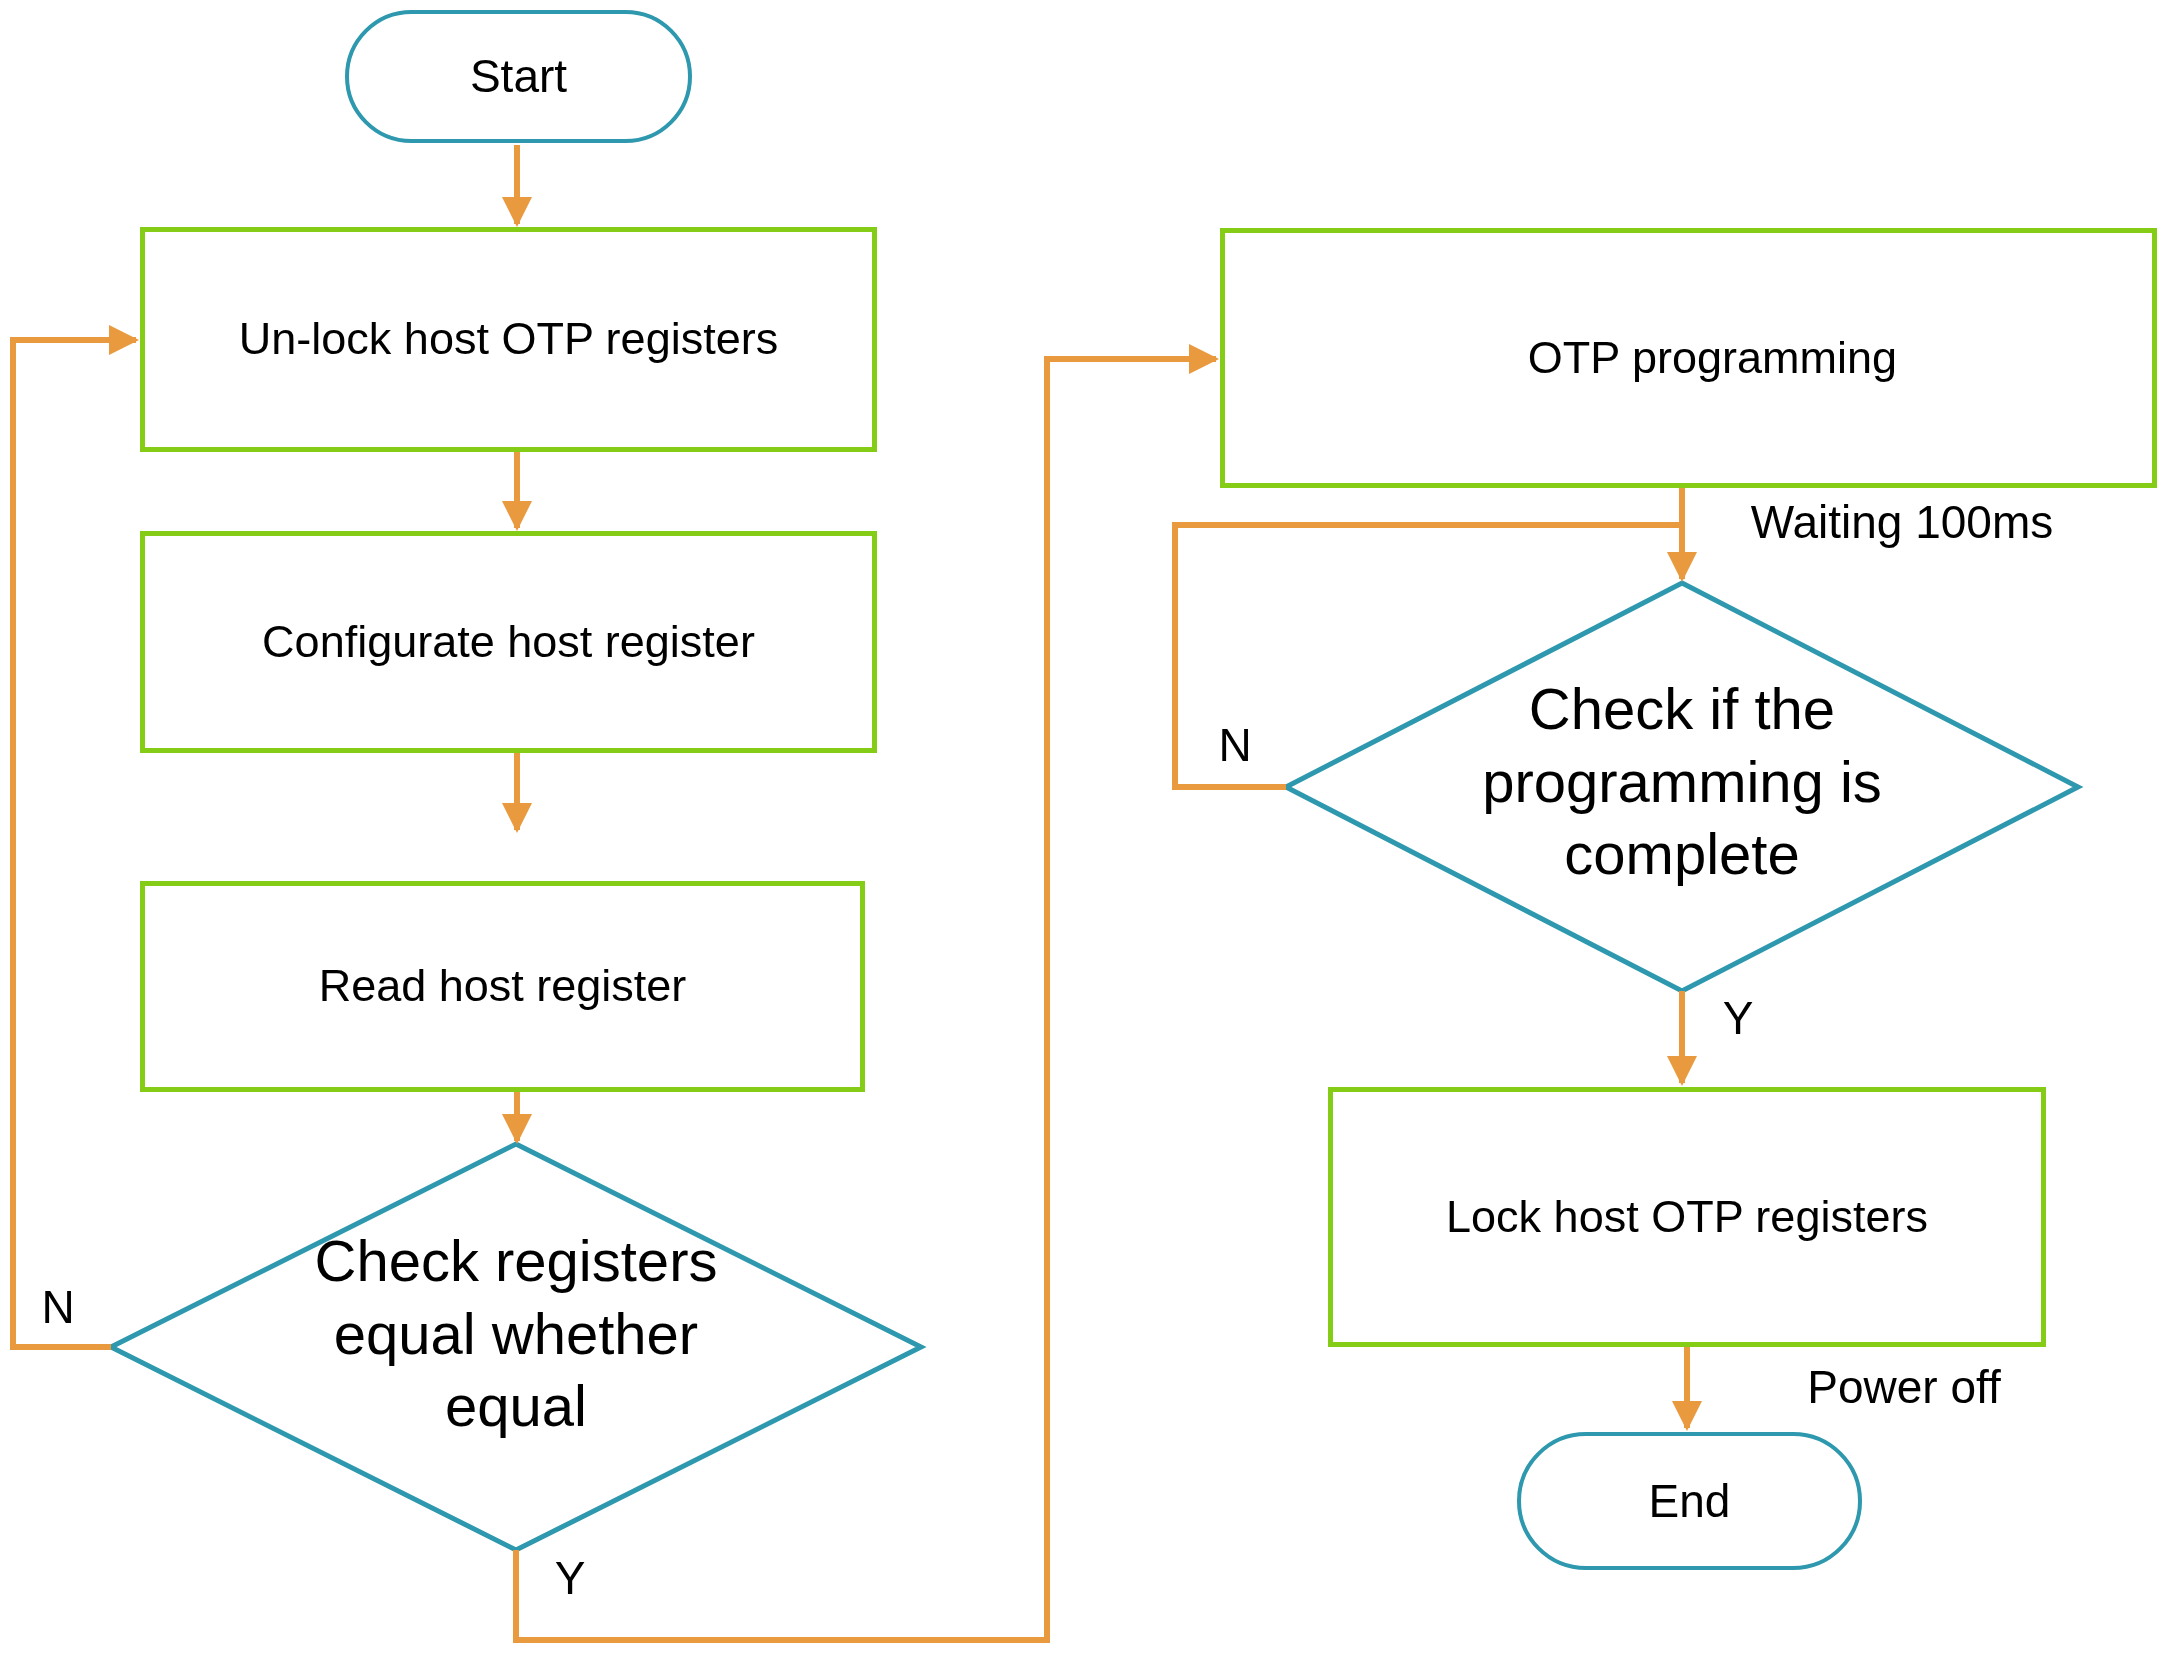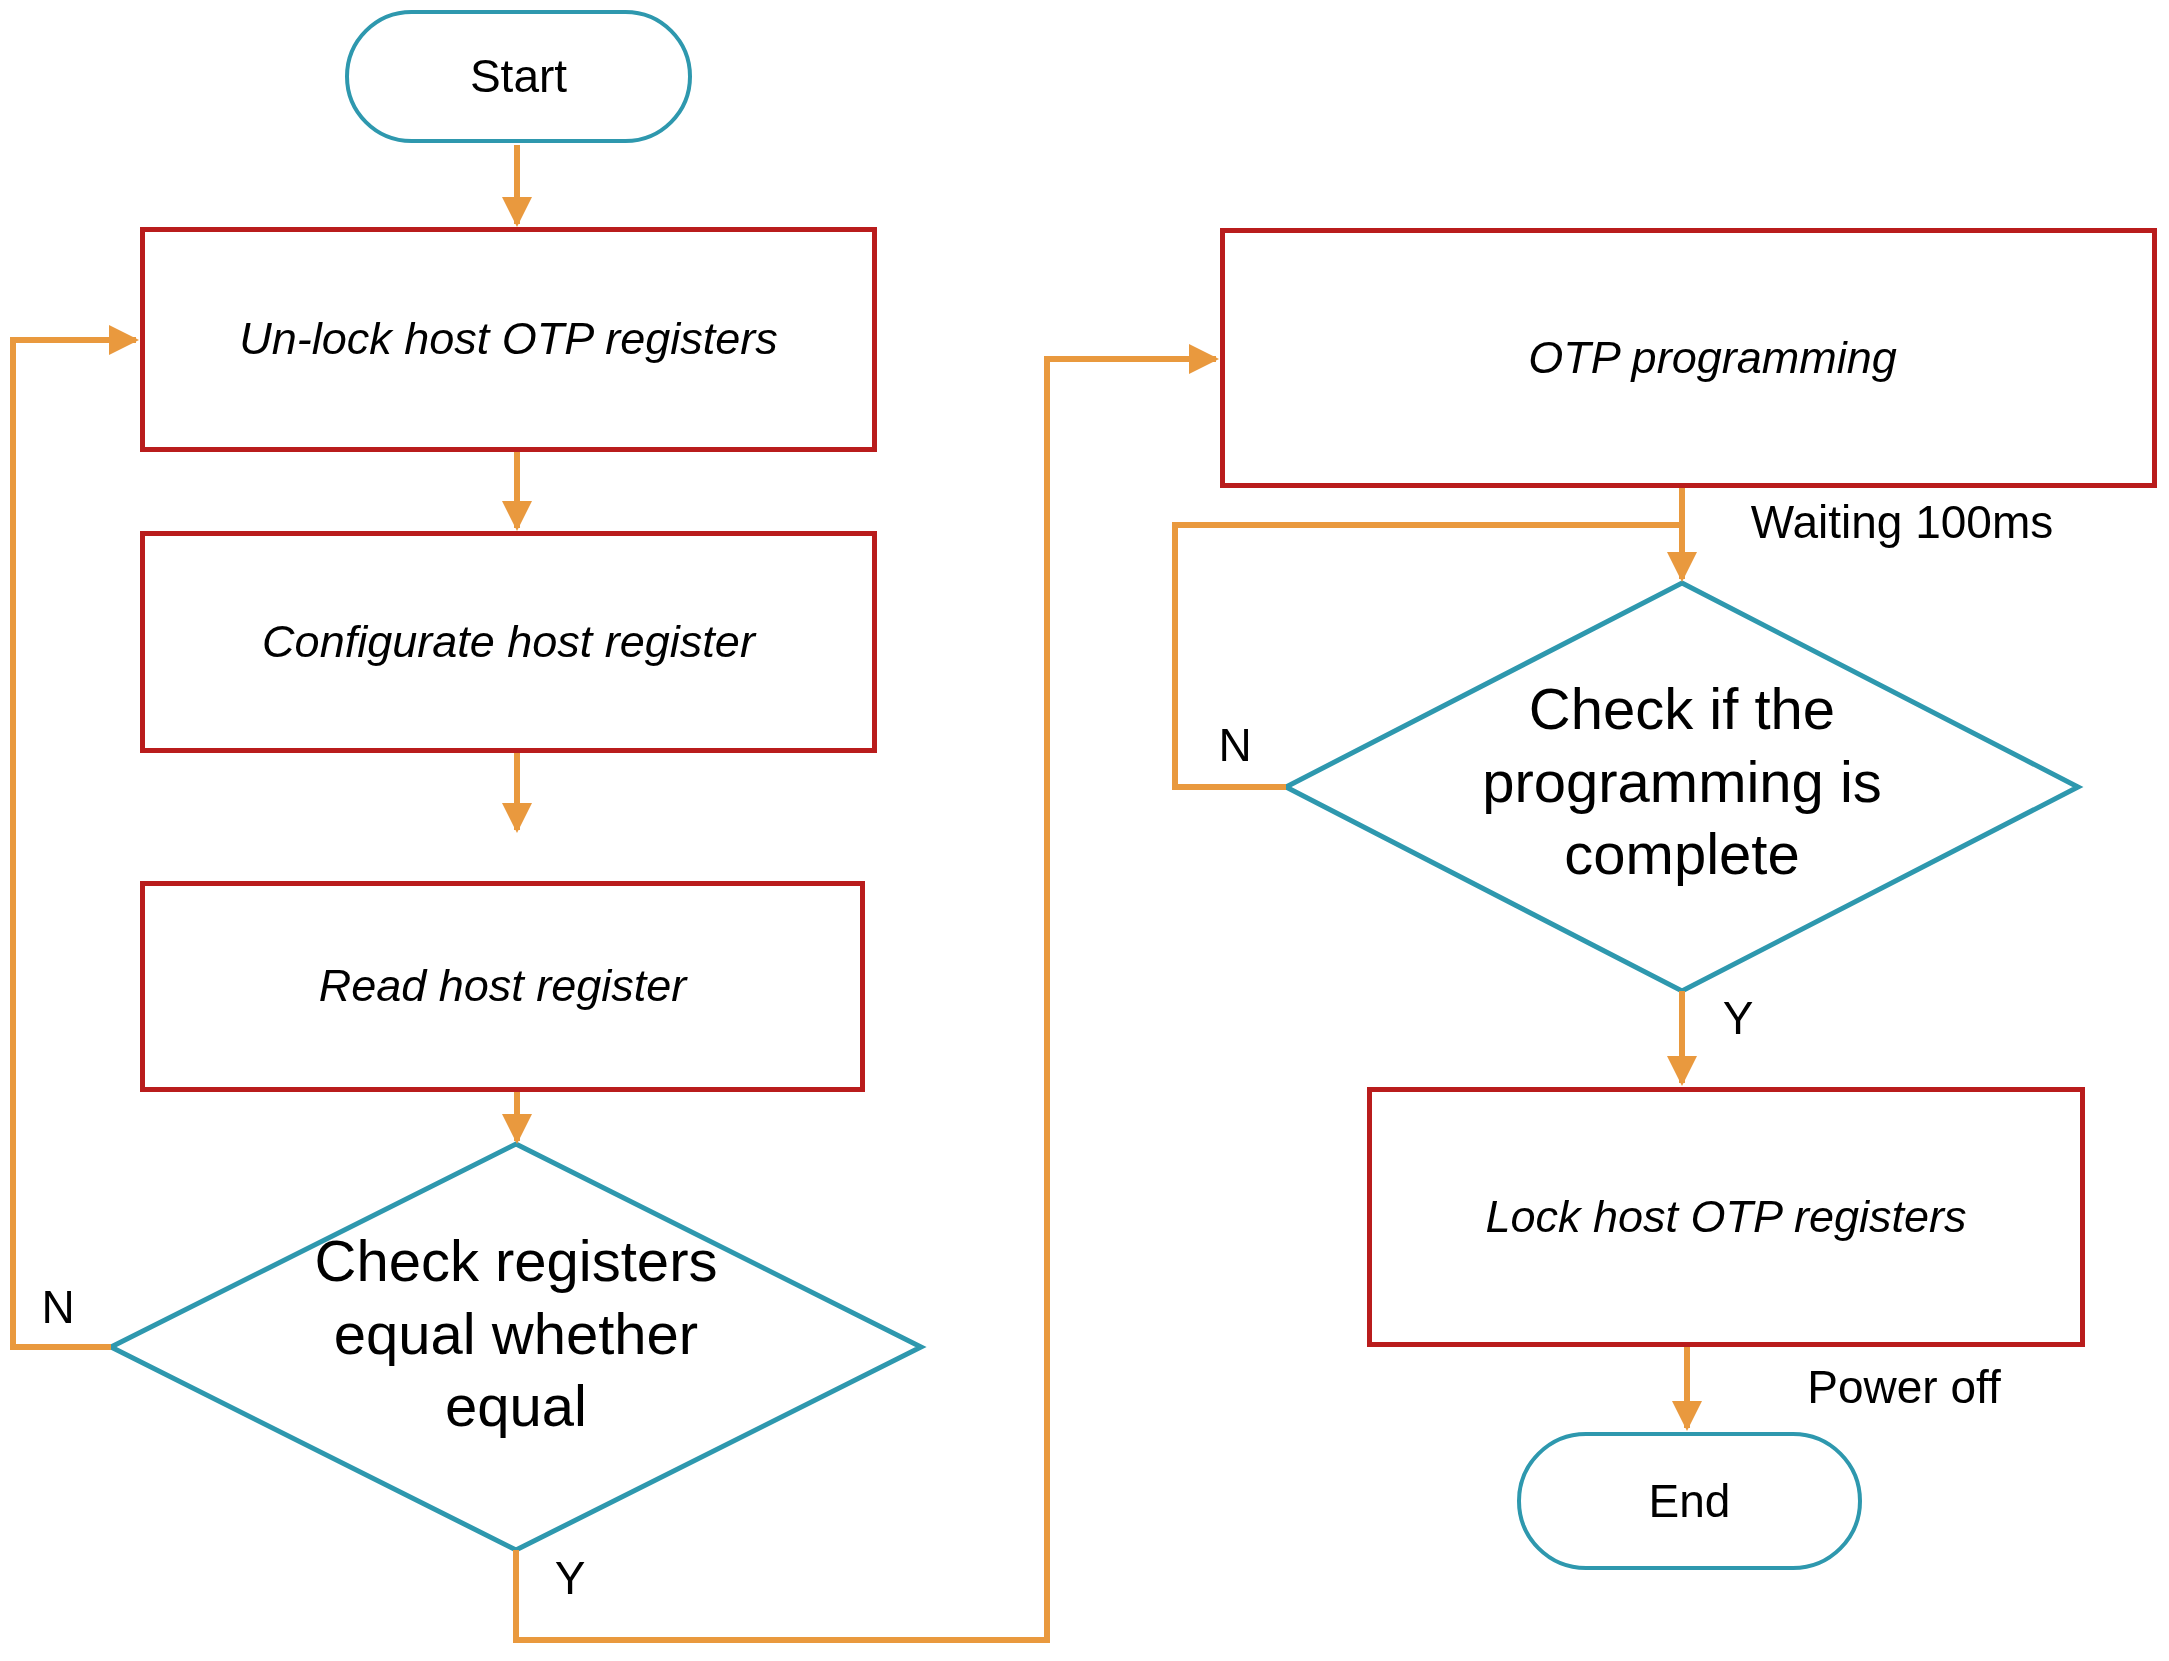--- a/index.html
+++ b/index.html
@@ -13,21 +13,21 @@
   #edges{position:absolute;left:0;top:0;width:2169px;height:1661px;}
   .node{
     position:absolute;
     display:flex;align-items:center;justify-content:center;
     text-align:center;
     background:#ffffff;
     box-sizing:border-box;
     font-size:45px;
     line-height:1.22;
   }
-  .rect{border:5px solid #b91c1c;font-style:italic;}
+  .rect{border:5px solid #84cc16;}
   .stadium{border:4px solid #2E98AE;border-radius:75px;font-size:46px;}
   .diamond-label{
     position:absolute;
     display:flex;align-items:center;justify-content:center;
     text-align:center;
     font-size:58px;line-height:1.25;
     background:transparent;
   }
   .edge-label{
     position:absolute;
@@ -35,21 +35,21 @@
     font-size:46px;
     white-space:nowrap;
     background:transparent;
   }
   
   #n-start{left:345px;top:10px;width:347px;height:133px;}
   #n-unlock{left:140px;top:227px;width:737px;height:225px;}
   #n-configurate{left:140px;top:531px;width:737px;height:222px;}
   #n-read{left:140px;top:881px;width:725px;height:211px;}
   #n-otp{left:1220px;top:228px;width:937px;height:260px;padding-left:48px;}
-  #n-lock{left:1328px;top:1087px;width:718px;height:260px;margin-left:39px;}
+  #n-lock{left:1328px;top:1087px;width:718px;height:260px;}
   #n-end{left:1517px;top:1432px;width:345px;height:138px;}
   #lbl-check-equal{left:256px;top:1214px;width:520px;height:240px;}
   #lbl-check-complete{left:1362px;top:672px;width:640px;height:220px;}
   #lbl-n1{left:58px;top:1307px;}
   #lbl-y1{left:570px;top:1578px;}
   #lbl-n2{left:1235px;top:745px;}
   #lbl-y2{left:1738px;top:1018px;}
   #lbl-waiting{left:1902px;top:522px;}
   #lbl-poweroff{left:1904px;top:1387px;}
 </style>

